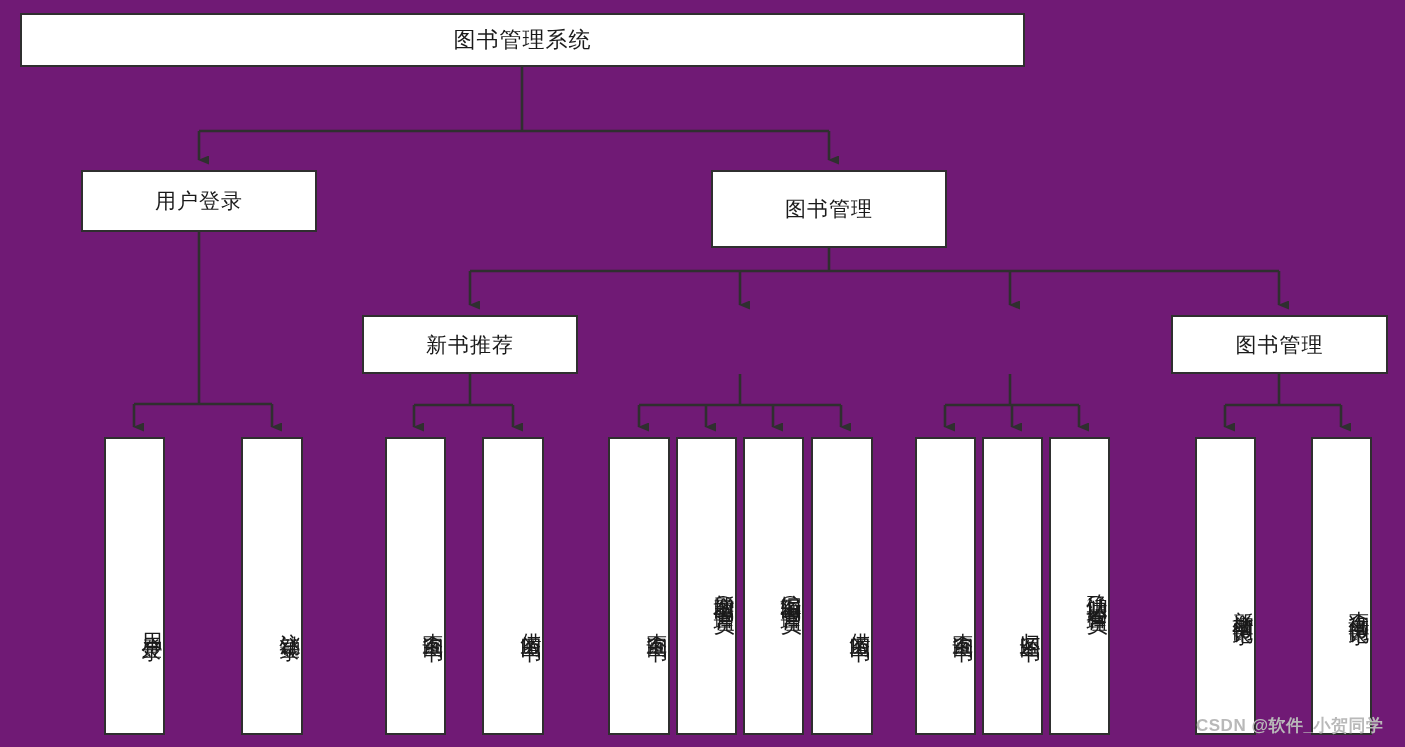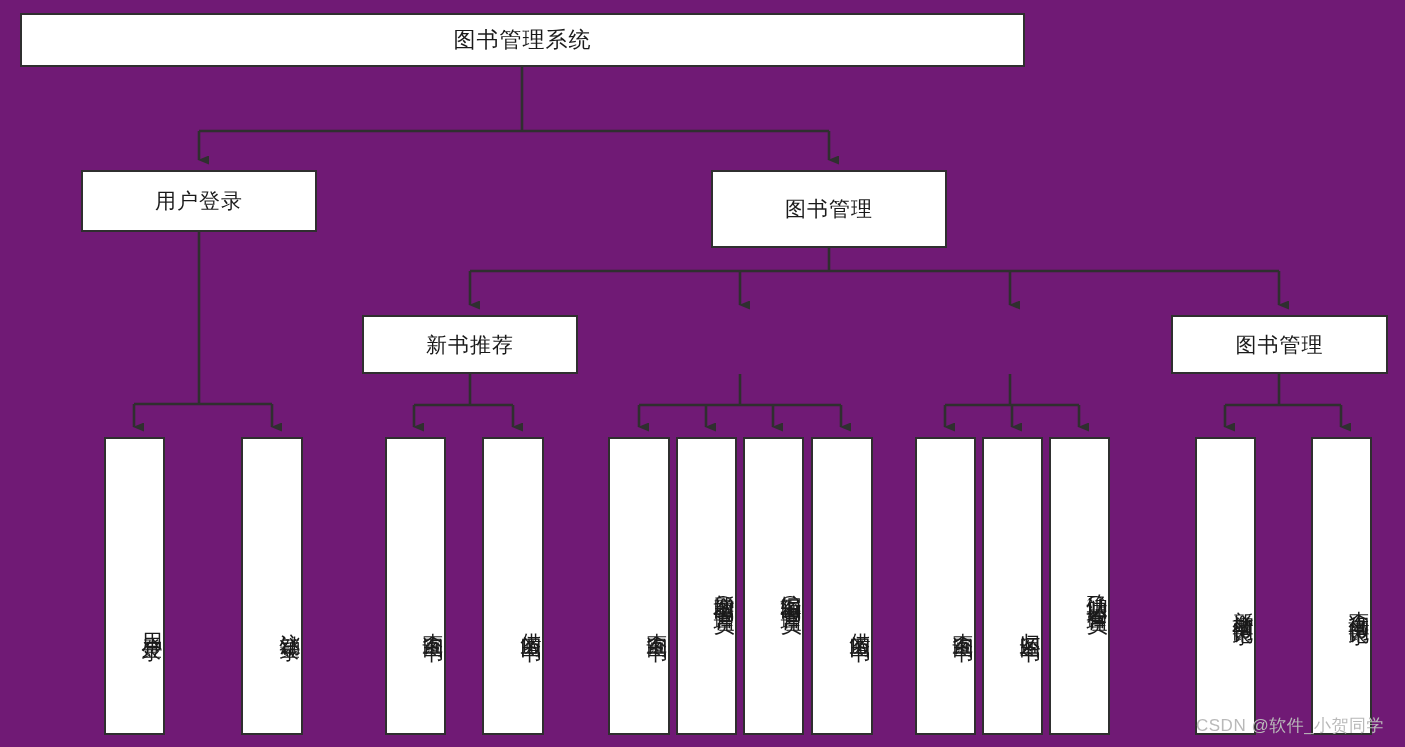--- a/index.html
+++ b/index.html
@@ -88,15 +88,15 @@
   <div class="node v" style="left:743px;top:437px;width:61px;height:298px;padding-top:8px;">编辑图书（管理员）</div>
   <div class="node v" style="left:811px;top:437px;width:62px;height:298px;padding-top:72px;">借阅图书</div>
 
   <div class="node v" style="left:915px;top:437px;width:61px;height:298px;padding-top:72px;">查询图书</div>
   <div class="node v" style="left:982px;top:437px;width:61px;height:298px;padding-top:72px;">归还图书</div>
   <div class="node v" style="left:1049px;top:437px;width:61px;height:298px;padding-top:8px;">确认归还（管理员）</div>
 
   <div class="node v" style="left:1195px;top:437px;width:61px;height:298px;padding-top:34px;">新增借阅记录</div>
   <div class="node v" style="left:1311px;top:437px;width:61px;height:298px;padding-top:34px;">查询借阅记录</div>
 
-  <div class="wm" style="left:1196px;top:714px;">CSDN @软件_小贺同学</div>
+  <div class="wm" style="left:1196px;top:714px;font-weight:bold;">CSDN @软件_小贺同学</div>
 
 </div>
 
 </body></html>

